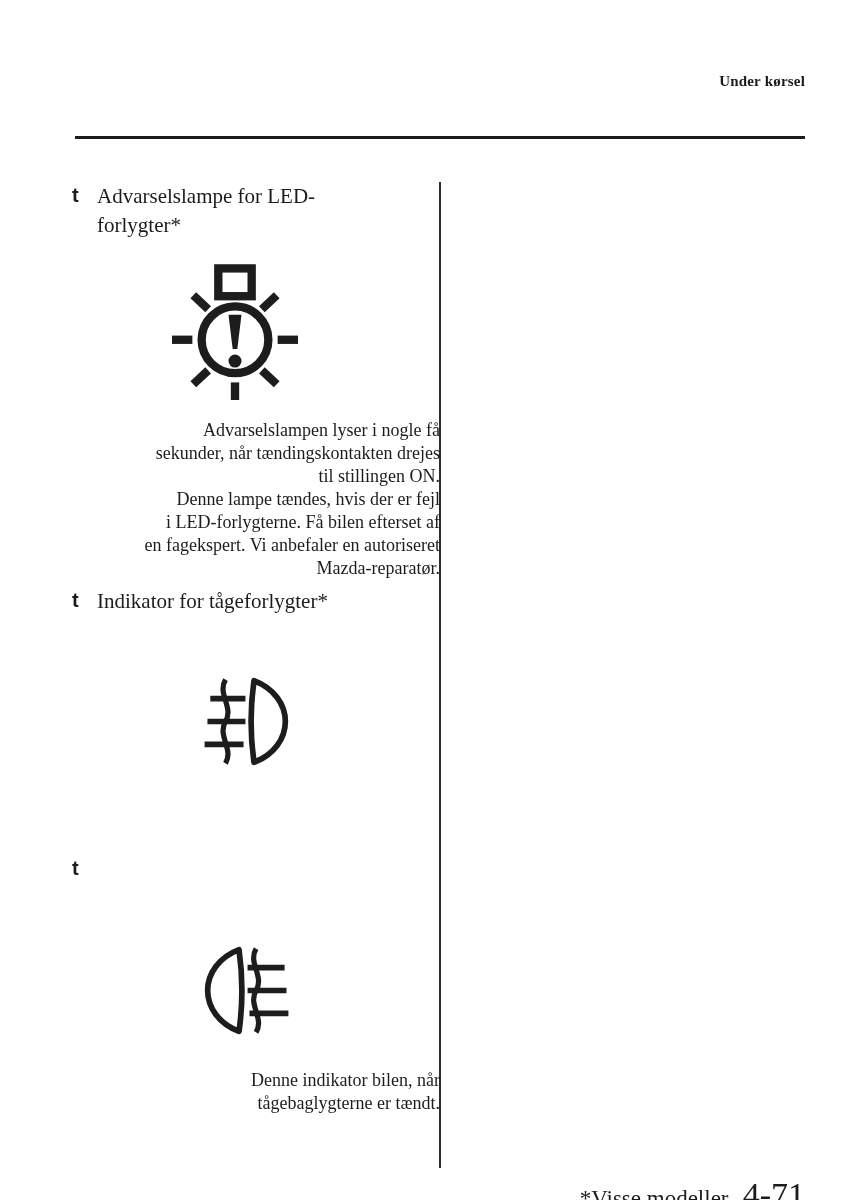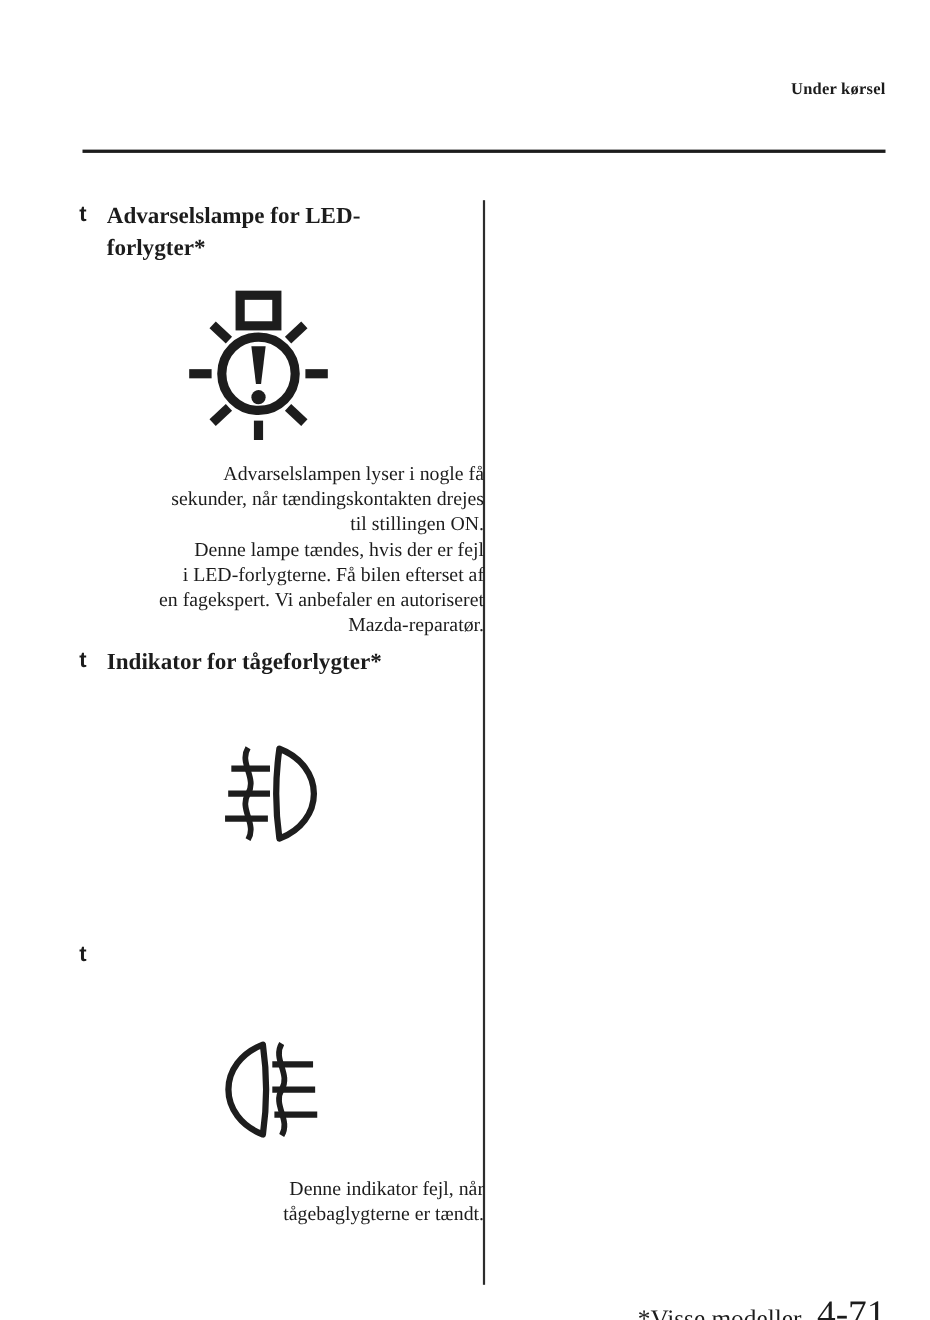--- a/index.html
+++ b/index.html
@@ -50,21 +50,21 @@
   .sec-marker {
     width: 25px;
     flex: 0 0 25px;
     font-family: "Liberation Sans", sans-serif;
     font-weight: bold;
     font-size: 20px;
     line-height: 27px;
   }
   .sec-title {
     font-size: 21px;
-    font-weight: bold;
+    font-weight: normal;
     line-height: 29px;
     white-space: pre-line;
   }
   .body-text {
     position: absolute;
     left: 72px;
     width: 368px;
     font-size: 18px;
     line-height: 23px;
     white-space: pre-line;
@@ -146,19 +146,19 @@
   <div class="icon-box" style="top:901px; left:200px">
     <svg width="97" height="95" viewBox="0 0 100 100" fill="none" stroke="#1d1d1d">
       <path d="M40,7 C44,35 44,65 40,93 C19,85 7,68 7,50 C7,32 19,15 40,7 Z" stroke-width="6" stroke-linejoin="round"></path>
       <path d="M49,26 H88" stroke-width="6"></path>
       <path d="M49,50 H90" stroke-width="6"></path>
       <path d="M51,74 H92" stroke-width="6"></path>
       <path d="M58,6 C49,21 67,35 58,50 C49,65 67,79 58,94" stroke-width="5.5"></path>
     </svg>
   </div>
 
-  <div class="body-text" style="top:1027px">Denne indikator fejl, når
+  <div class="body-text" style="top:1027px">Denne indikator bilen, når
 tågebaglygterne er tændt.</div>
 
   <div class="footnote">*Visse modeller.</div>
   <div class="page-number">4-71</div>
 
 </div>
 
 </body></html>

